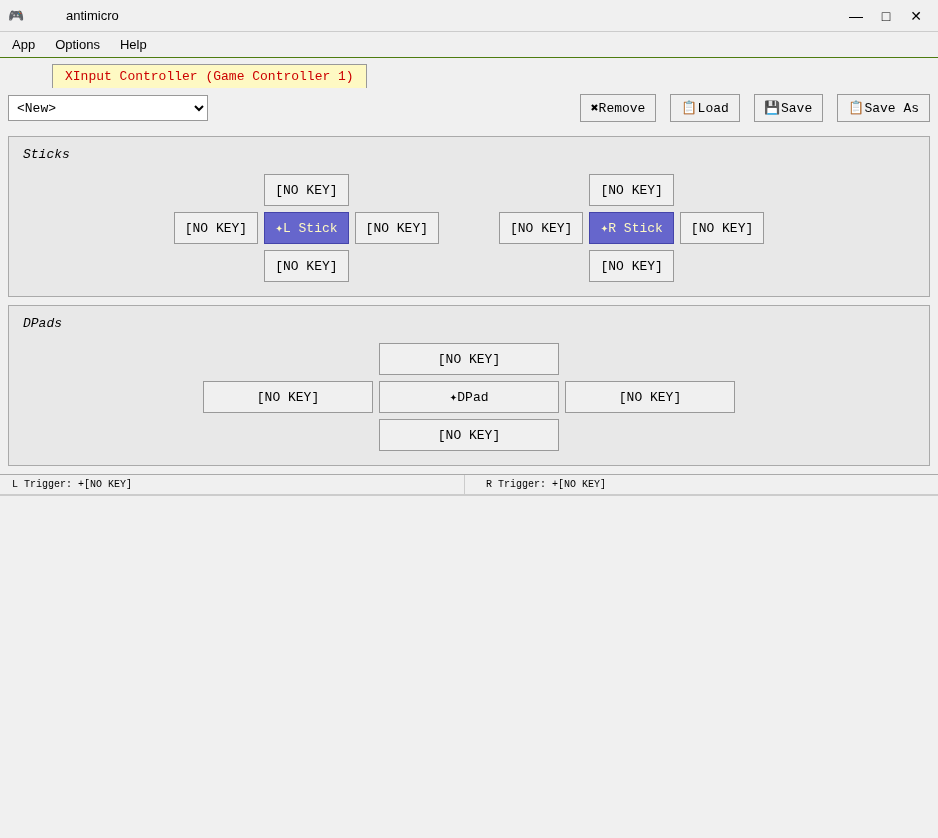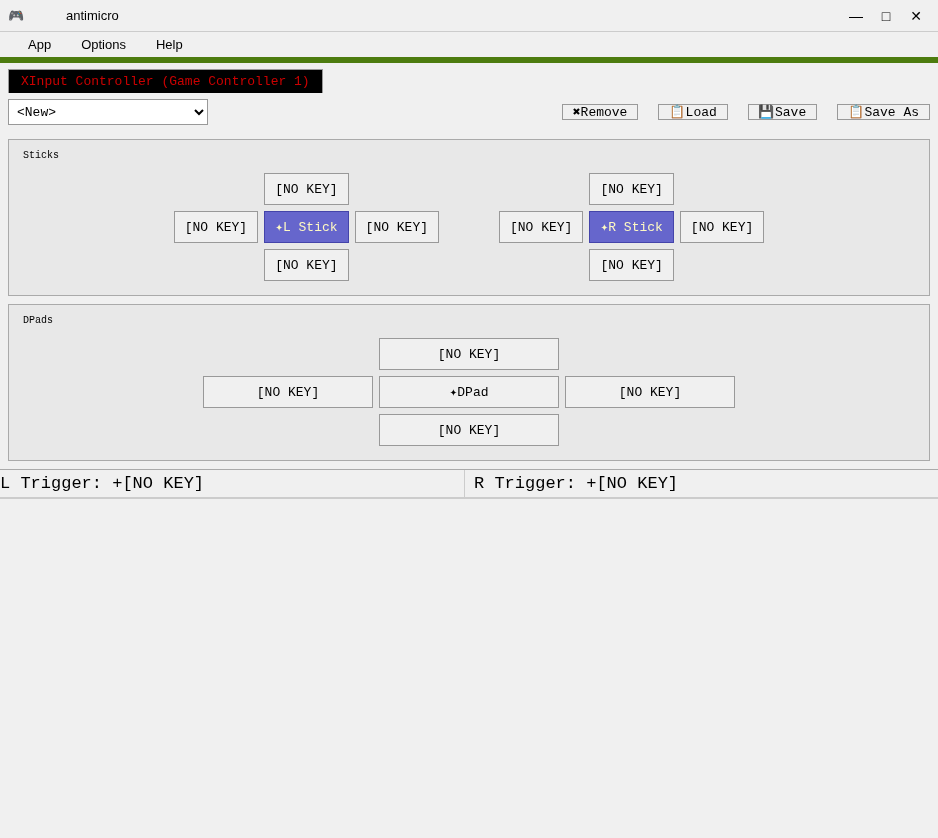--- a/index.html
+++ b/index.html
@@ -49,68 +49,69 @@
       height: 24px;
       display: flex;
       align-items: center;
       justify-content: center;
       font-family: 'Segoe UI', Arial, sans-serif;
     }
 
     
     .menu-bar {
       display: flex;
-      gap: 14px;
-      padding: 2px 20px;
-      background: #f0f0f0;
-      border-bottom: 6px solid #4d7c0f;
+      gap: 4px;
+      padding: 2px 4px;
+      background: #f0f0f0;
+      border-bottom: 1px solid #4d7c0f;
     }
     .menu-item {
       padding: 3px 8px;
       cursor: pointer;
       font-size: 13px;
       font-family: 'Segoe UI', Arial, sans-serif;
     }
 
     
     .tab-bar {
       padding: 6px 8px 0 8px;
       background: #f0f0f0;
     }
     .tab {
       display: inline-block;
       padding: 4px 12px;
-      background: #000000;
+      background: #fef9c3;
       border: 1px solid #999;
       border-bottom: none;
       font-size: 13px;
       color: #c00;
       font-family: 'Courier New', Courier, monospace;
       cursor: pointer;
+      margin-left: 44px;
     }
 
     
     .toolbar {
       display: flex;
       align-items: center;
-      gap: 20px;
+      gap: 14px;
       padding: 6px 8px;
       background: #f0f0f0;
     }
     .profile-select {
       width: 200px;
       height: 26px;
       font-family: 'Courier New', Courier, monospace;
       font-size: 13px;
       border: 1px solid #999;
       background: #fff;
       padding: 2px 4px;
     }
     .toolbar-btn {
-      height: 16px;
+      height: 28px;
       padding: 2px 10px;
       font-family: 'Courier New', Courier, monospace;
       font-size: 13px;
       border: 1px solid #999;
       background: #f0f0f0;
       cursor: pointer;
       display: flex;
       align-items: center;
       gap: 4px;
     }
@@ -125,23 +126,24 @@
     }
 
     
     .section-panel {
       border: 1px solid #aaa;
       background: #e8e8e8;
       padding: 10px 14px 14px 14px;
       position: relative;
     }
     .section-label {
-      font-size: 10px;
+      font-size: 13px;
       font-family: 'Courier New', Courier, monospace;
       margin-bottom: 12px;
+      font-style: italic;
     }
 
     
     .sticks-grid {
       display: flex;
       gap: 60px;
       justify-content: center;
       align-items: center;
     }
     .stick-group {
@@ -214,23 +216,23 @@
       border-top: 1px solid #aaa;
       background: #f0f0f0;
       padding: 0;
     }
     .bottom-row {
       display: flex;
       border-bottom: 1px solid #ccc;
     }
     .bottom-cell {
       flex: 1;
-      padding: 4px 0;
-      font-family: 'Courier New', Courier, monospace;
-      font-size: 17px;
+      padding: 4px 12px;
+      font-family: 'Courier New', Courier, monospace;
+      font-size: 10px;
       border-right: 1px solid #ccc;
       cursor: pointer;
     }
     .bottom-cell:last-child { border-right: none; margin-left: 9px; }
 
     
     .grid-empty { width: 10px; height: 10px; }
   </style>
 </head>
 <body>

